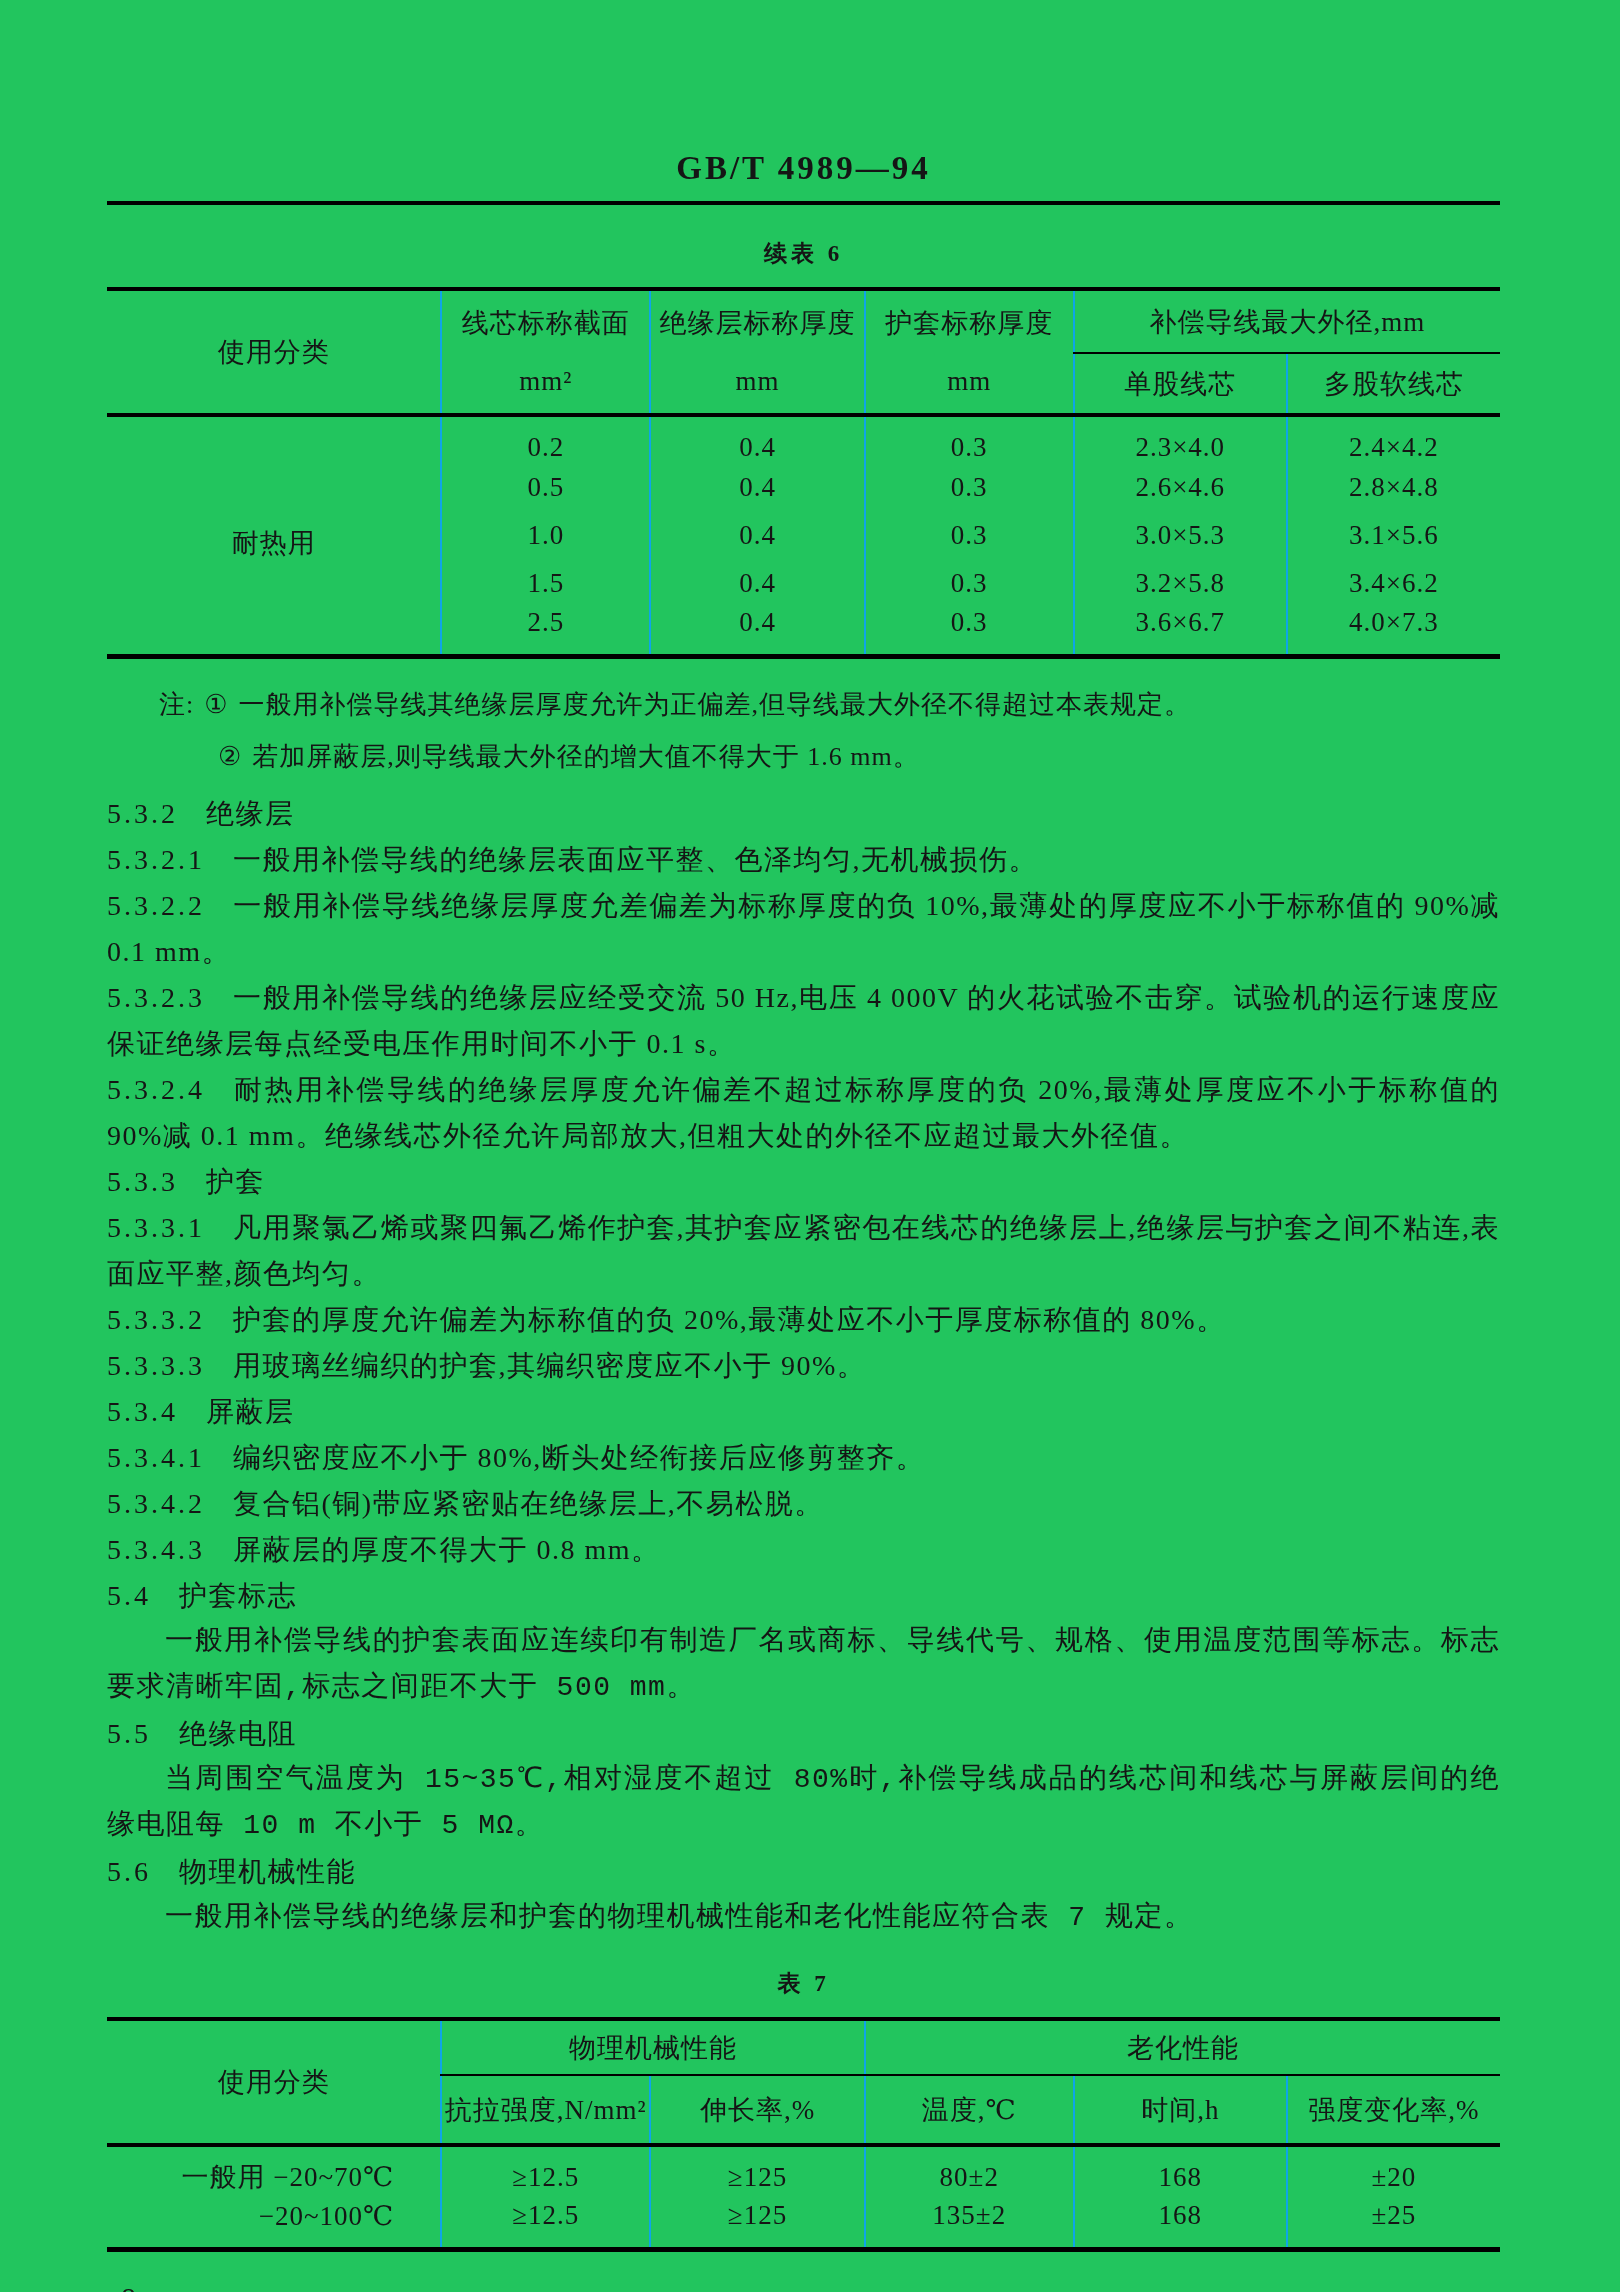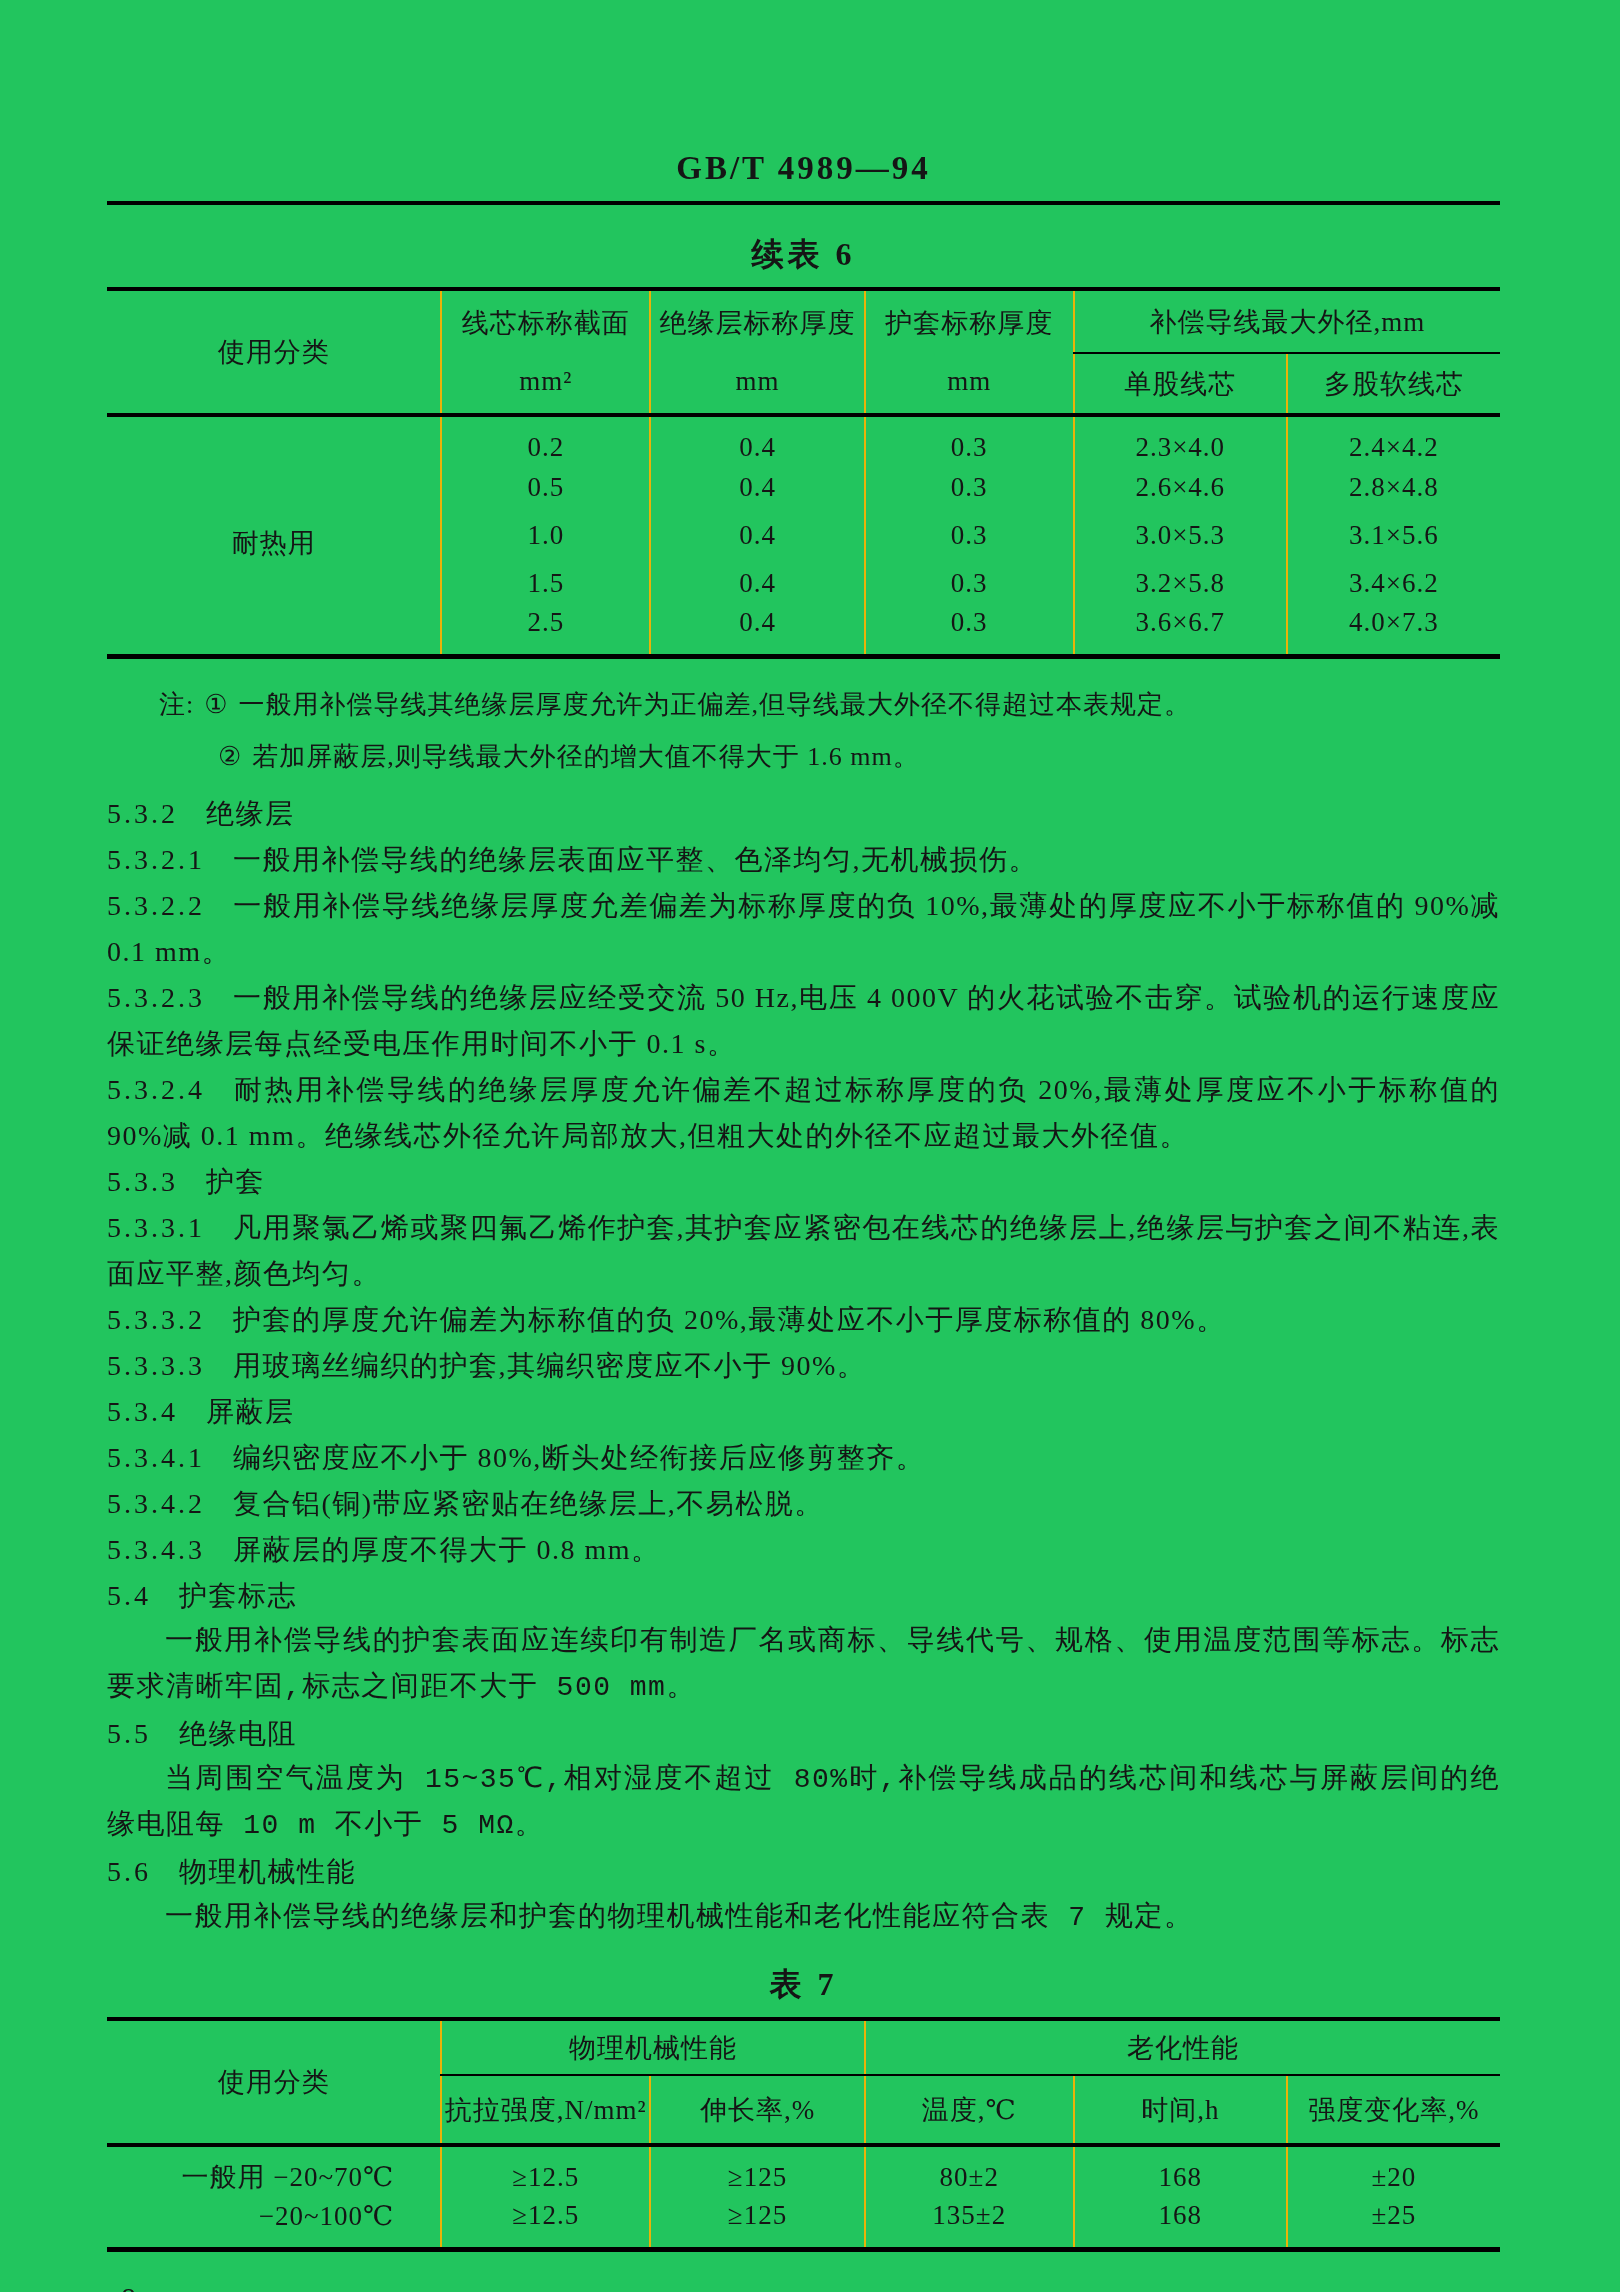--- a/index.html
+++ b/index.html
@@ -24,42 +24,42 @@
     letter-spacing: 3px;
     line-height: 42px;
   }
   .header-rule {
     height: 4px;
     background: #000;
     margin-top: 12px;
   }
   .table-caption {
     text-align: center;
-    font-size: 32px;
+    font-size: 23px;
     font-weight: bold;
     letter-spacing: 4px;
     margin-top: 30px;
     line-height: 38px;
   }
   table {
     width: 100%;
     border-collapse: collapse;
     table-layout: fixed;
     margin-top: 14px;
     border-top: 4px solid #000;
     border-bottom: 5px solid #000;
   }
   td {
     text-align: center;
     vertical-align: middle;
     font-size: 27px;
     letter-spacing: 1px;
     padding: 0;
   }
-  .vl { border-left: 2px solid #eab308; margin-left: 6px; }
+  .vl { border-left: 2px solid #0ea5e9; margin-left: 6px; }
   .hdr-bottom { border-bottom: 4px solid #000; }
   .thin-bottom { border-bottom: 2px solid #000; }
   .t6 .h1 td { height: 64px; }
   .t6 .h2 td { height: 62px; }
   .t6 .two-line div { line-height: 58px; }
   .t6 .body-row td { height: 48px; }
   .t6 .body-row.first td { padding-top: 14px; }
   .t6 .body-row.last td { padding-bottom: 16px; }
   .notes {
     margin-top: 20px;

